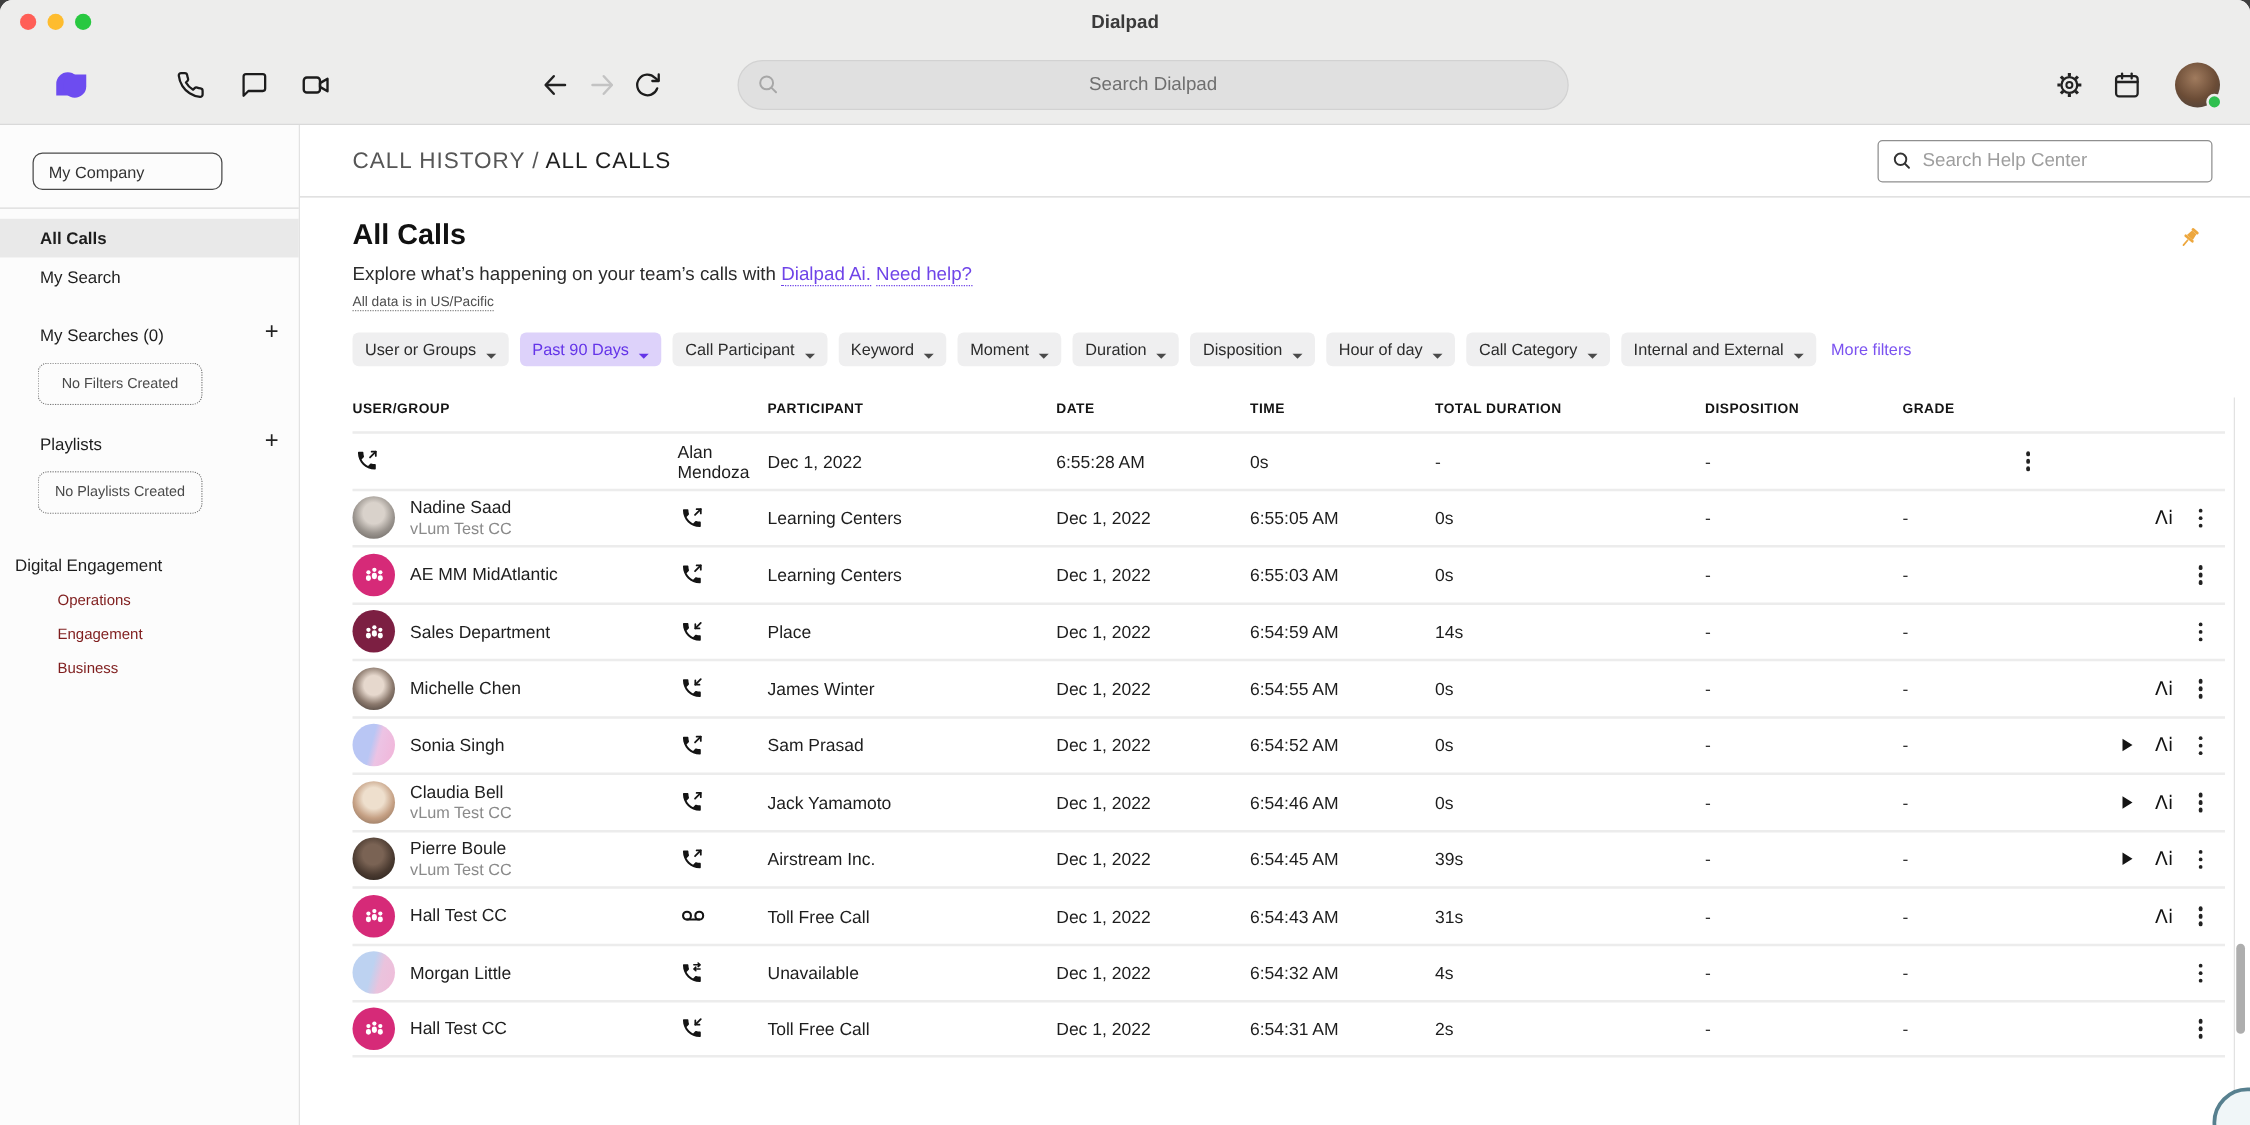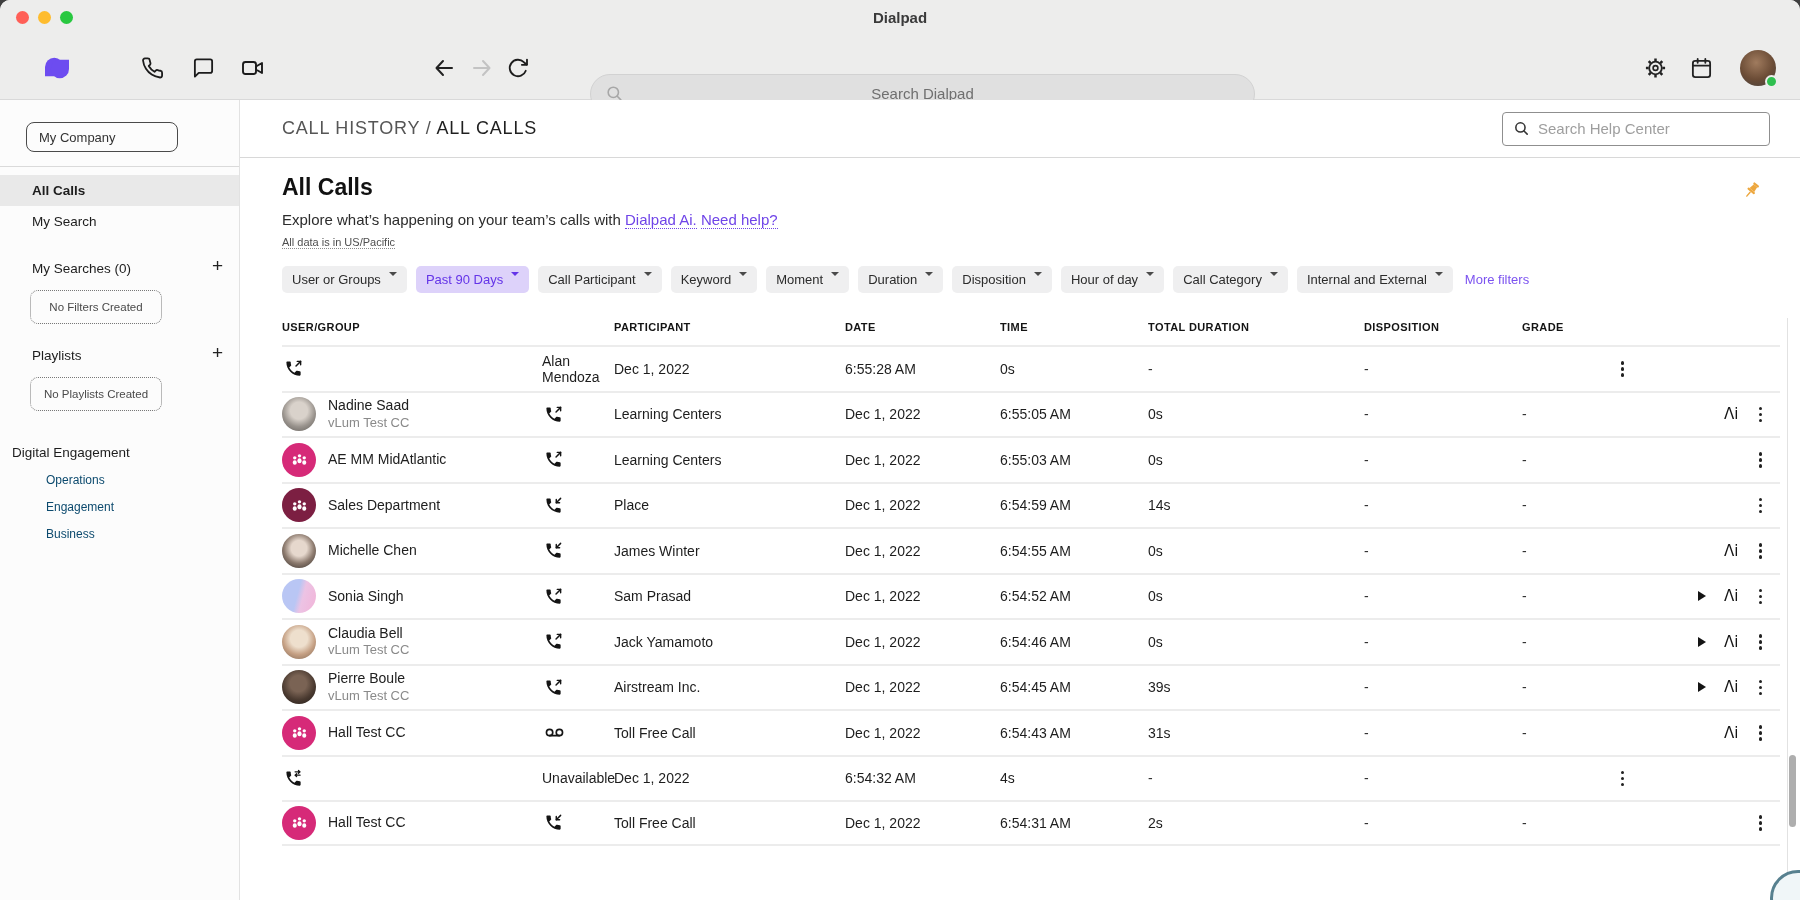--- a/index.html
+++ b/index.html
@@ -15,21 +15,21 @@
   .win-title { text-align:center; line-height:36px; font-size:15px; font-weight:bold; color:#3a3a3a; }
 
   
   .toolbar { height:64px; background:#ededec; position:relative; border-bottom:1px solid #d9d9d9; }
   .toolbar .abs { position:absolute; top:50%; transform:translateY(-50%); }
   .tb-btn { background:none; border:none; cursor:pointer; display:flex; align-items:center; }
   .logo { left:40px; }
   .icon-phone{ left:141px; } .icon-chat{ left:192px; } .icon-video{ left:241px; }
   .nav-back{ left:432px; } .nav-fwd{ left:470px; } .nav-refresh{ left:507px; }
   .searchbar { left:590px; width:665px; height:40px; background:#e0e0e0; border:1px solid #d2d2d2;
-               border-radius:20px; display:flex; align-items:center; padding:0 16px;margin-top:26px; }
+               border-radius:20px; display:flex; align-items:center; padding:0 16px; }
   .searchbar svg { position:absolute; left:14px; }
   .searchbar input { flex:1; background:transparent; border:none; outline:none; font-size:15px;
                      text-align:center; font-family:"Liberation Sans",sans-serif; color:#333; }
   .searchbar input::placeholder { color:#6f6f6f; }
   .icon-gear{ left:1644px; } .icon-cal{ left:1690px; }
   .user-avatar { left:1740px; width:36px; height:36px; border-radius:50%;
                  background:radial-gradient(circle at 45% 35%, #a07b5e 0%, #6b4c36 55%, #44403e 100%);
                  position:absolute; }
   .presence { position:absolute; right:-2px; bottom:-2px; width:13px; height:13px; border-radius:50%;
               background:#2fbf4f; border:2px solid #ededec; }
@@ -46,21 +46,21 @@
               cursor:pointer; }
   .nav-item.selected { background:#e9e9e9; font-weight:bold; }
   .side-list { padding-top:8px; }
   .side-section { margin-top:24px; position:relative; }
   .side-section-head { padding-left:32px; font-size:13.5px; color:#1d1d1d; }
   .plus-btn { position:absolute; right:16px; top:-6px; background:none; border:none; font-size:19px;
               color:#222; cursor:pointer; }
   .dotted-box { margin:14px 0 0 30px; width:132px; border:1.5px dotted #787878; border-radius:8px;
                 padding:10px 6px; font-size:11.5px; color:#4a4a4a; text-align:center; cursor:pointer; }
   .de-head { margin-top:34px; padding-left:12px; font-size:13.5px; color:#1d1d1d; }
-  .de-child { margin-top:13px; padding-left:46px; font-size:12px; color:#0c4a6e; cursor:pointer; }
+  .de-child { margin-top:13px; padding-left:46px; font-size:12px; color:#7f1d1d; cursor:pointer; }
 
   
   .content { flex:1; position:relative; background:#fff; overflow:hidden; }
   .content-header { height:58px; border-bottom:1px solid #d8d8d8; display:flex; align-items:center;
                     justify-content:space-between; padding:0 30px 0 42px; }
   .breadcrumb { font-size:18px; letter-spacing:.8px; color:#565656; }
   .breadcrumb .current { color:#1f1f1f; }
   .help-search { width:268px; height:34px; border:1px solid #8f8f8f; border-radius:4px; display:flex;
                  align-items:center; padding:0 10px; gap:8px; background:#fff; }
   .help-search input { flex:1; border:none; outline:none; font-size:15px; color:#333;
@@ -69,21 +69,21 @@
 
   .page { padding:16px 20px 0 42px; position:relative; }
   .page-title { font-size:23px; font-weight:bold; color:#111; }
   .pin { position:absolute; right:38px; top:22px; cursor:pointer; background:none; border:none; }
   .subtitle { margin-top:10px; font-size:15px; color:#2c2c2c; }
   .subtitle a { color:#6f44e8; text-decoration:none; border-bottom:1.5px dotted #6f44e8; cursor:pointer; }
   .tz-note { margin-top:8px; font-size:11px; color:#4e4e4e; display:inline-block;
              border-bottom:1px dotted #8a8a8a; }
 
   .chips { margin-top:16px; display:flex; align-items:center; gap:9px; }
-  .chip { display:flex; align-items:flex-start; gap:8px; background:#efeff0; border:none; border-radius:5px;
+  .chip { display:flex; align-items:flex-end; gap:8px; background:#efeff0; border:none; border-radius:5px;
           padding:6px 10px; font-size:13px; color:#2b2b2b; cursor:pointer;
           font-family:"Liberation Sans",sans-serif; }
   .chip .caret { width:0; height:0; border-left:4px solid transparent; border-right:4px solid transparent;
                  border-top:4.5px solid #4a4a4a; }
   .chip.active { background:#ddd2fa; color:#6434e8; }
   .chip.active .caret { border-top-color:#6434e8; }
   .more-filters { font-size:13px; color:#7b52f0; margin-left:3px; text-decoration:none; cursor:pointer; }
 
   
   .grid { display:grid; grid-template-columns:260px 72px 231px 155px 148px 216px 158px 120px 1fr;
@@ -672,20 +672,29 @@
 
       <span class="ai">Ʌi</span>
       <span class="kebab">
                   <i></i>
                   <i></i>
                   <i></i>
                 </span>
     </div>
   </div>
             <div class="grid trow">
+    <div class="user-cell">
+      <span class="avatar" style="background: linear-gradient(105deg, rgb(189, 210, 241) 0px, rgb(189, 210, 241) 45%, rgb(234, 195, 221) 65%, rgb(240, 188, 217) 100%);">
+        
+      </span>
+      <span class="names">
+        <span class="uname">Morgan Little</span>
+
+      </span>
+    </div>
     <div class="icon-cell">
 
       <svg viewBox="0 0 24 24" width="19" height="19">
                   <path fill="#141414" d="M6.62 10.79c1.44 2.83 3.76 5.14 6.59 6.59l2.2-2.2c.27-.27.67-.36 1.02-.24 1.12.37 2.33.57 3.57.57.55 0 1 .45 1 1V20c0 .55-.45 1-1 1-9.39 0-17-7.61-17-17 0-.55.45-1 1-1h3.5c.55 0 1 .45 1 1 0 1.25.2 2.45.57 3.57.11.35.03.74-.25 1.02l-2.2 2.2z"></path>
                   <g stroke="#141414" stroke-width="1.6" fill="none" stroke-linecap="round" stroke-linejoin="round">
                     <path d="M14 3.6h6.3M18.3 1.8l2 1.8-2 1.8"></path>
                     <path d="M20.3 7.8H14M16 6l-2 1.8 2 1.8"></path>
                   </g>
                 </svg>
     </div>

